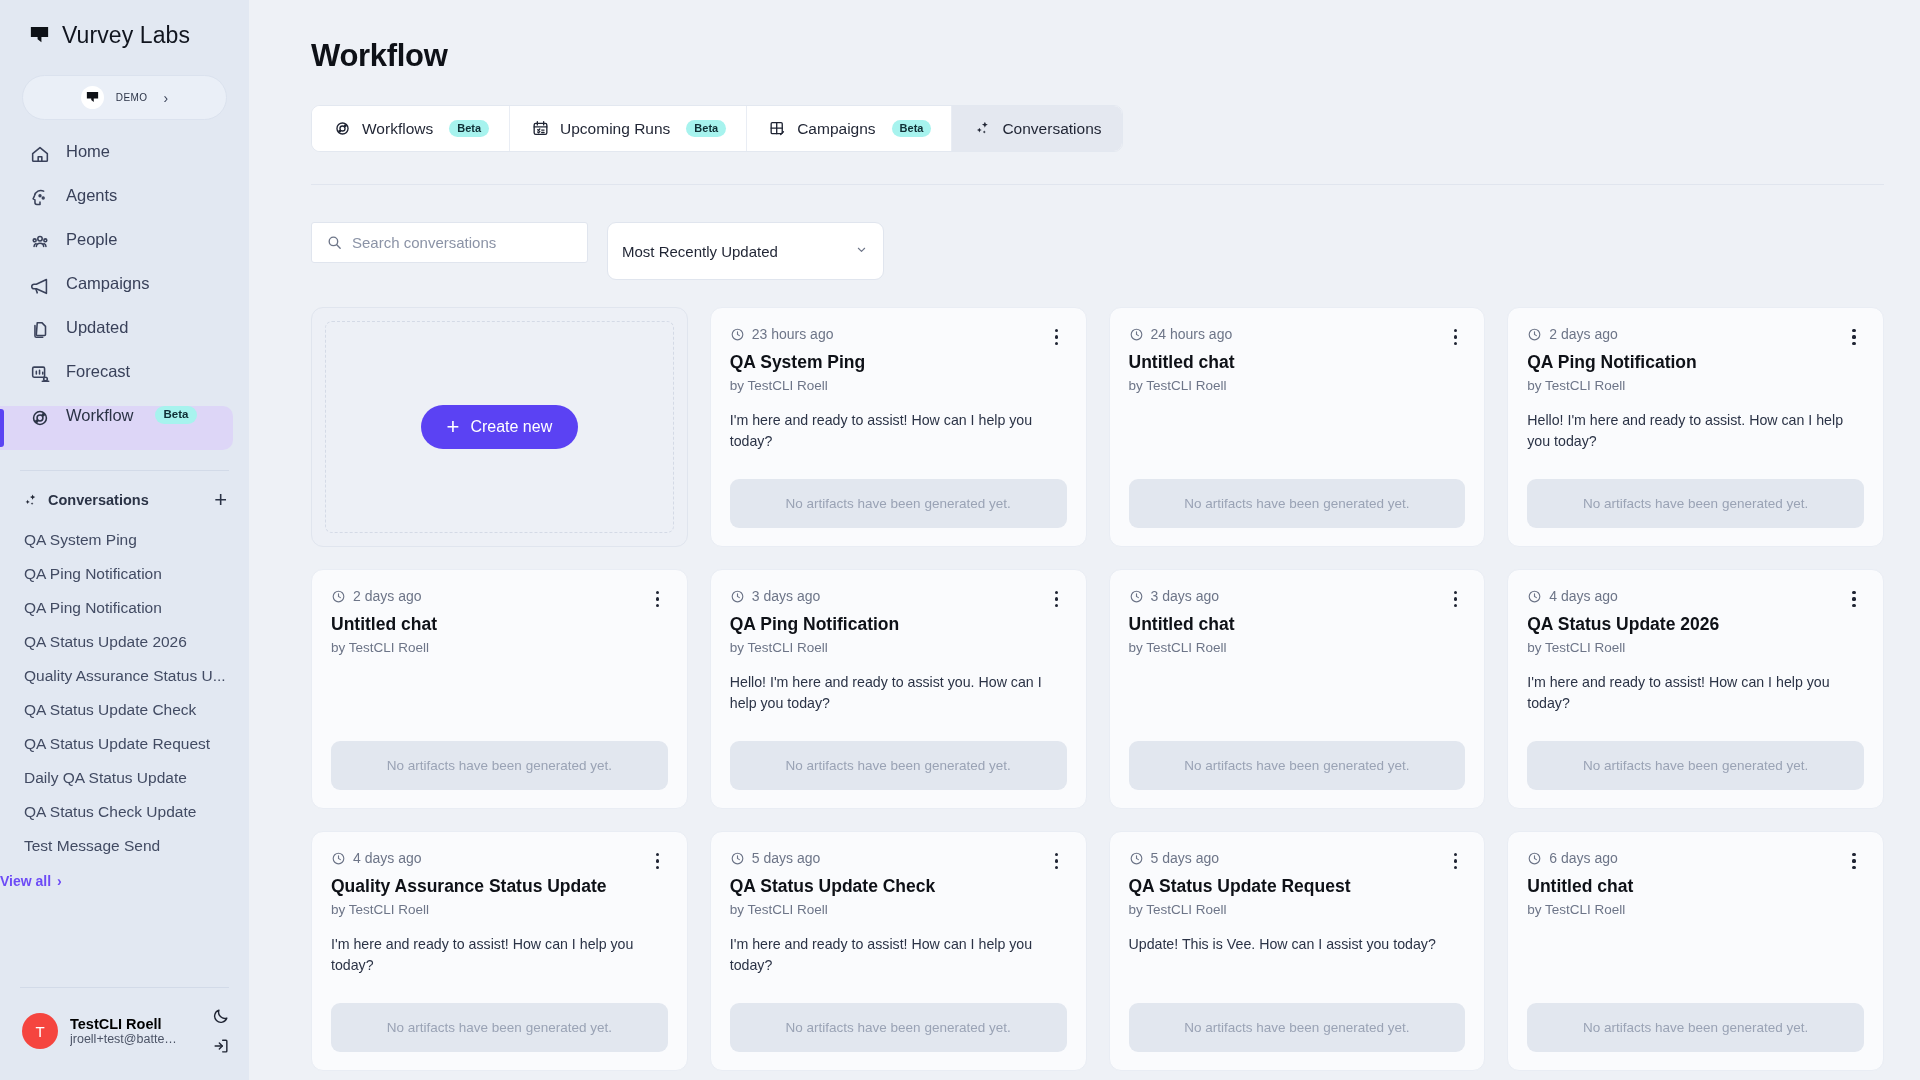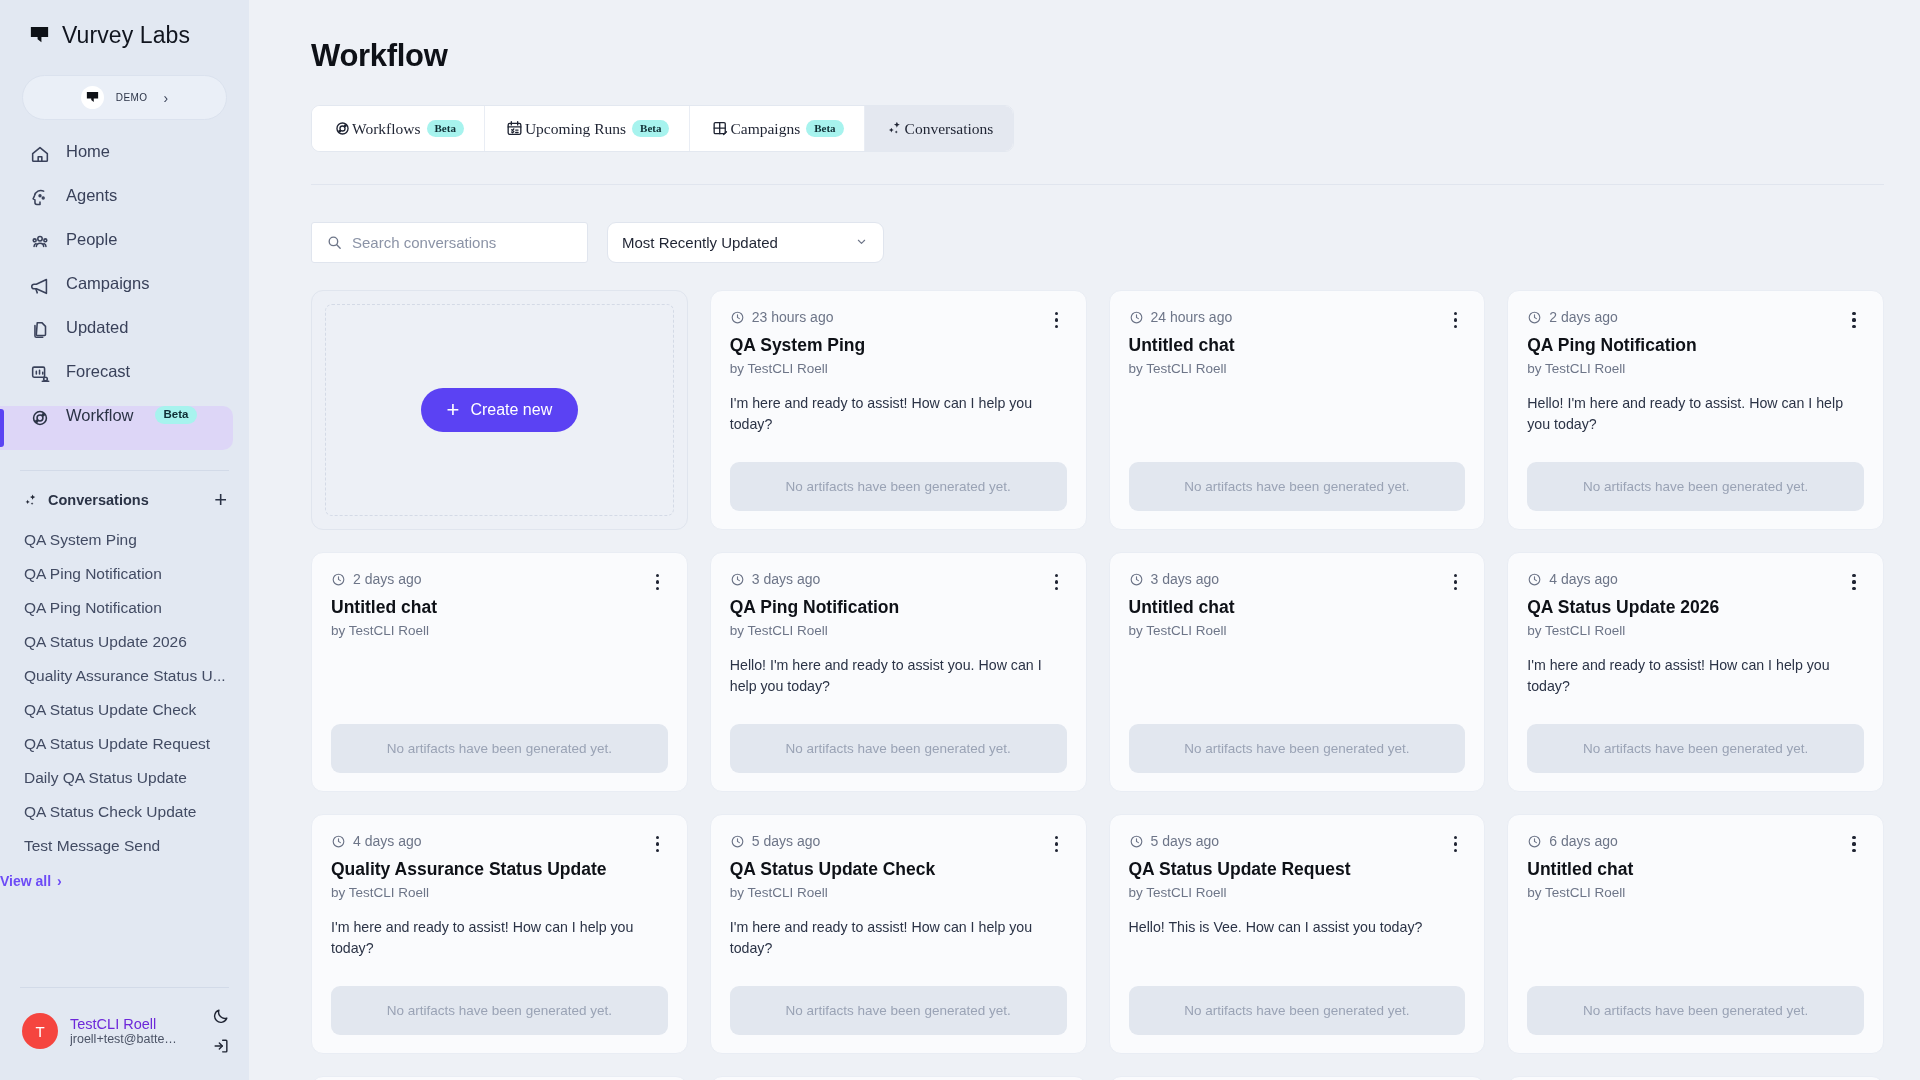--- a/index.html
+++ b/index.html
@@ -99,21 +99,21 @@
     display: flex; align-items: center; gap: 12px;
     padding: 18px 18px 24px 22px;
   }
   .avatar {
     width: 36px; height: 36px; border-radius: 50%; flex: 0 0 36px;
     background: #f5453f; color: #fff;
     display: flex; align-items: center; justify-content: center;
     font-size: 15px; font-weight: 500;
   }
   .user-meta { display: flex; flex-direction: column; min-width: 0; }
-  .user-name { font-size: 14.5px; font-weight: 400; color: #6d28d9; }
+  .user-name { font-size: 14.5px; font-weight: 700; color: #000000; }
   .user-email { font-size: 12.5px; color: #4b5366; white-space: nowrap; overflow: hidden; text-overflow: ellipsis; max-width: 110px; }
   .user-actions { margin-left: auto; display: flex; flex-direction: column; gap: 10px; align-items: center; }
   .user-actions .ico { width: 20px; height: 20px; cursor: pointer; }
 
   
   .main {
     flex: 1; height: 1080px; overflow: hidden;
     background: #eef1f6;
     padding: 0 36px 0 62px;
   }
@@ -122,27 +122,26 @@
   .tabs {
     margin-top: 31px;
     display: inline-flex;
     background: #ffffff;
     border: 1px solid #e3e8f0;
     border-radius: 9px;
     overflow: hidden;
     height: 47px;
   }
   .tab {
-    display: flex; align-items: center; 
+    display: flex; align-items: center; gap: 10px;
     padding: 8px 20px; height: 100%;
     font-size: 15.5px; color: #1f2433;
     border-right: 1px solid #e9edf4;
     cursor: pointer; background: #ffffff;
     white-space: nowrap;
-    font-family: Liberation Serif, serif;
   }
   .tab:last-child { border-right: none; }
   .tab.active { background: #e4e8f0; }
   .tab .ico { width: 20px; height: 20px; flex: 0 0 20px; display:flex;align-items:center;justify-content:center;}
   .tab .beta-pill { font-size: 11px; padding: 3px 8px; }
 
   .tabs-rule { height: 1px; background: #e0e5ee; margin-top: 32px; }
 
   .filters { display: flex; gap: 19px; margin-top: 37px; }
   .search-box {
@@ -151,21 +150,21 @@
     display: flex; align-items: center; gap: 9px; padding: 12px 14px;
   }
   .search-box .ico { width: 17px; height: 17px; flex: 0 0 17px; }
   .search-input {
     border: none; outline: none; background: transparent;
     font-family: "Liberation Sans", sans-serif; font-size: 15px; color: #1f2433;
     width: 100%;
   }
   .search-input::placeholder { color: #8b93a6; }
   .sort-box {
-    width: 277px; height: 41px;
+    width: 277px; height: 58px;
     background: #fff; border: 1px solid #e0e5ee; border-radius: 9px;
     display: flex; align-items: center; padding: 0 14px;
     font-size: 15px; color: #1f2433; cursor: pointer;
   }
   .sort-chev { margin-left: auto; font-size: 12px; color: #6b7near; color:#6b7488; }
 
   .grid {
     margin-top: 27px;
     display: grid;
     grid-template-columns: repeat(4, 1fr);
@@ -681,21 +680,21 @@
             <span>5 days ago</span>
           </span>
           <span class="kebab">
               <i></i>
               <i></i>
               <i></i>
             </span>
         </div>
         <div class="card-title">QA Status Update Request</div>
         <div class="card-by">by TestCLI Roell</div>
-        <div class="card-snippet">Hello! This is Vee. How can I assist you today?</div>
+        <div class="card-snippet">Update! This is Vee. How can I assist you today?</div>
         <div class="card-artifact">No artifacts have been generated yet.</div>
       </div>
 
       <div class="card">
         <div class="card-top">
           <span class="card-time">
             <span class="ico"><svg viewBox="0 0 24 24" width="15" height="15" fill="none" stroke="#6d7588" stroke-width="1.8" stroke-linecap="round">
                   <circle cx="12" cy="12" r="8.5"></circle>
                   <path d="M12 7.5V12l3 1.8"></path>
                 </svg></span>

